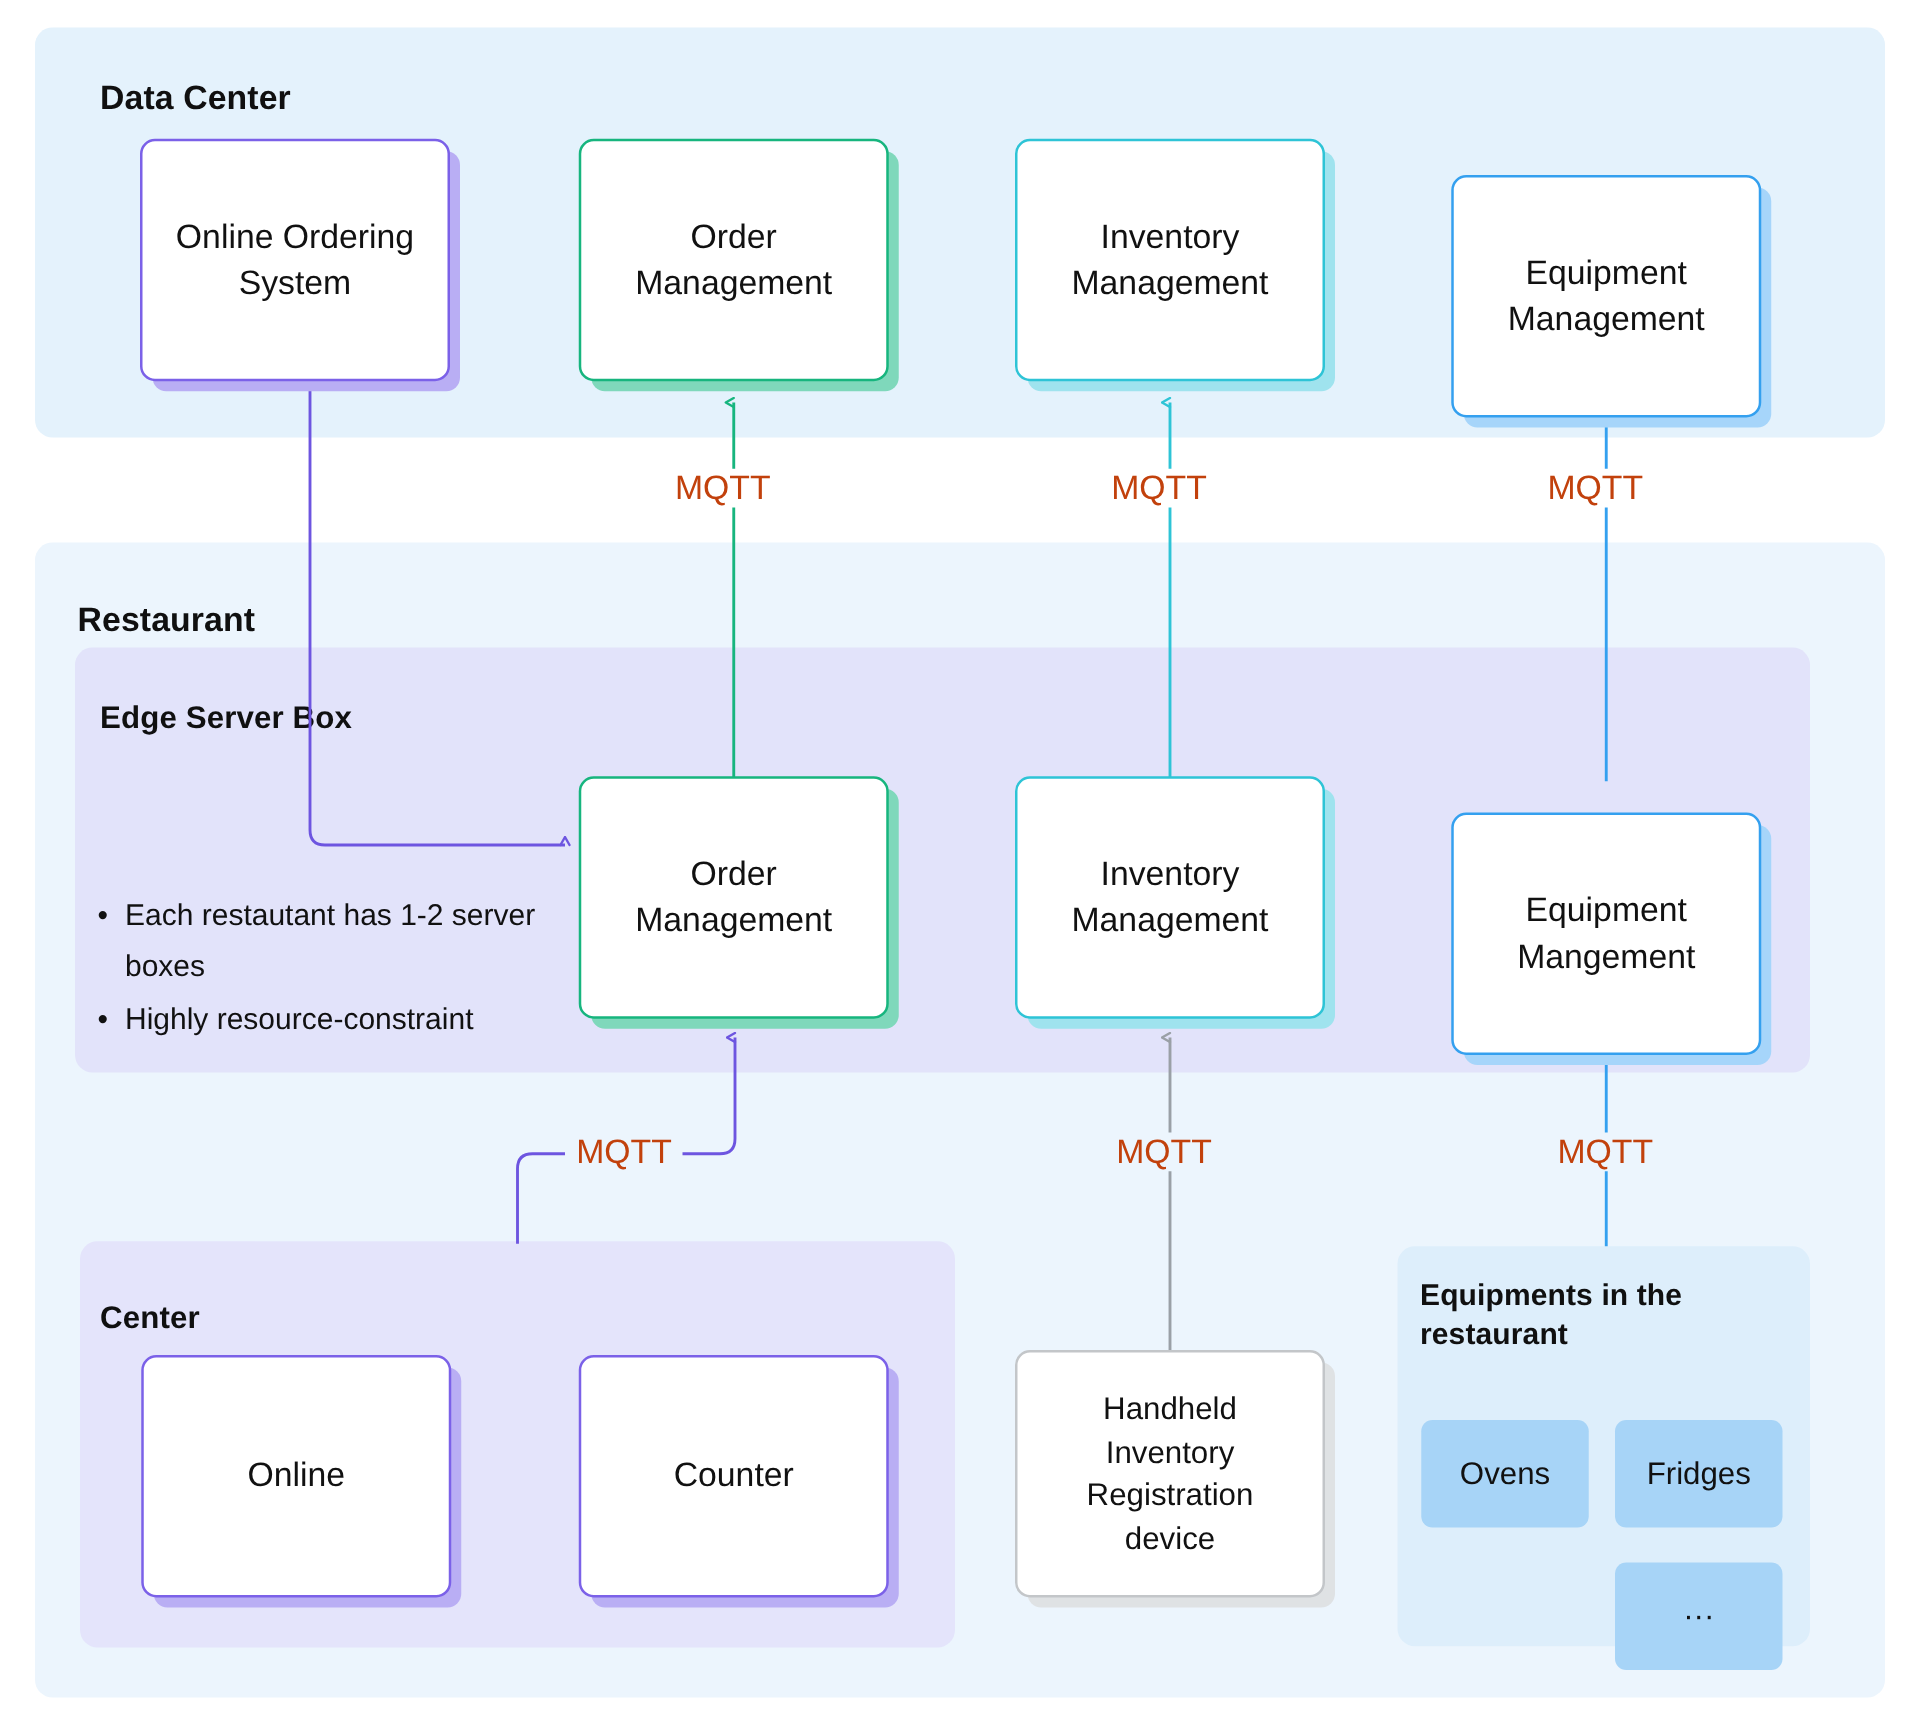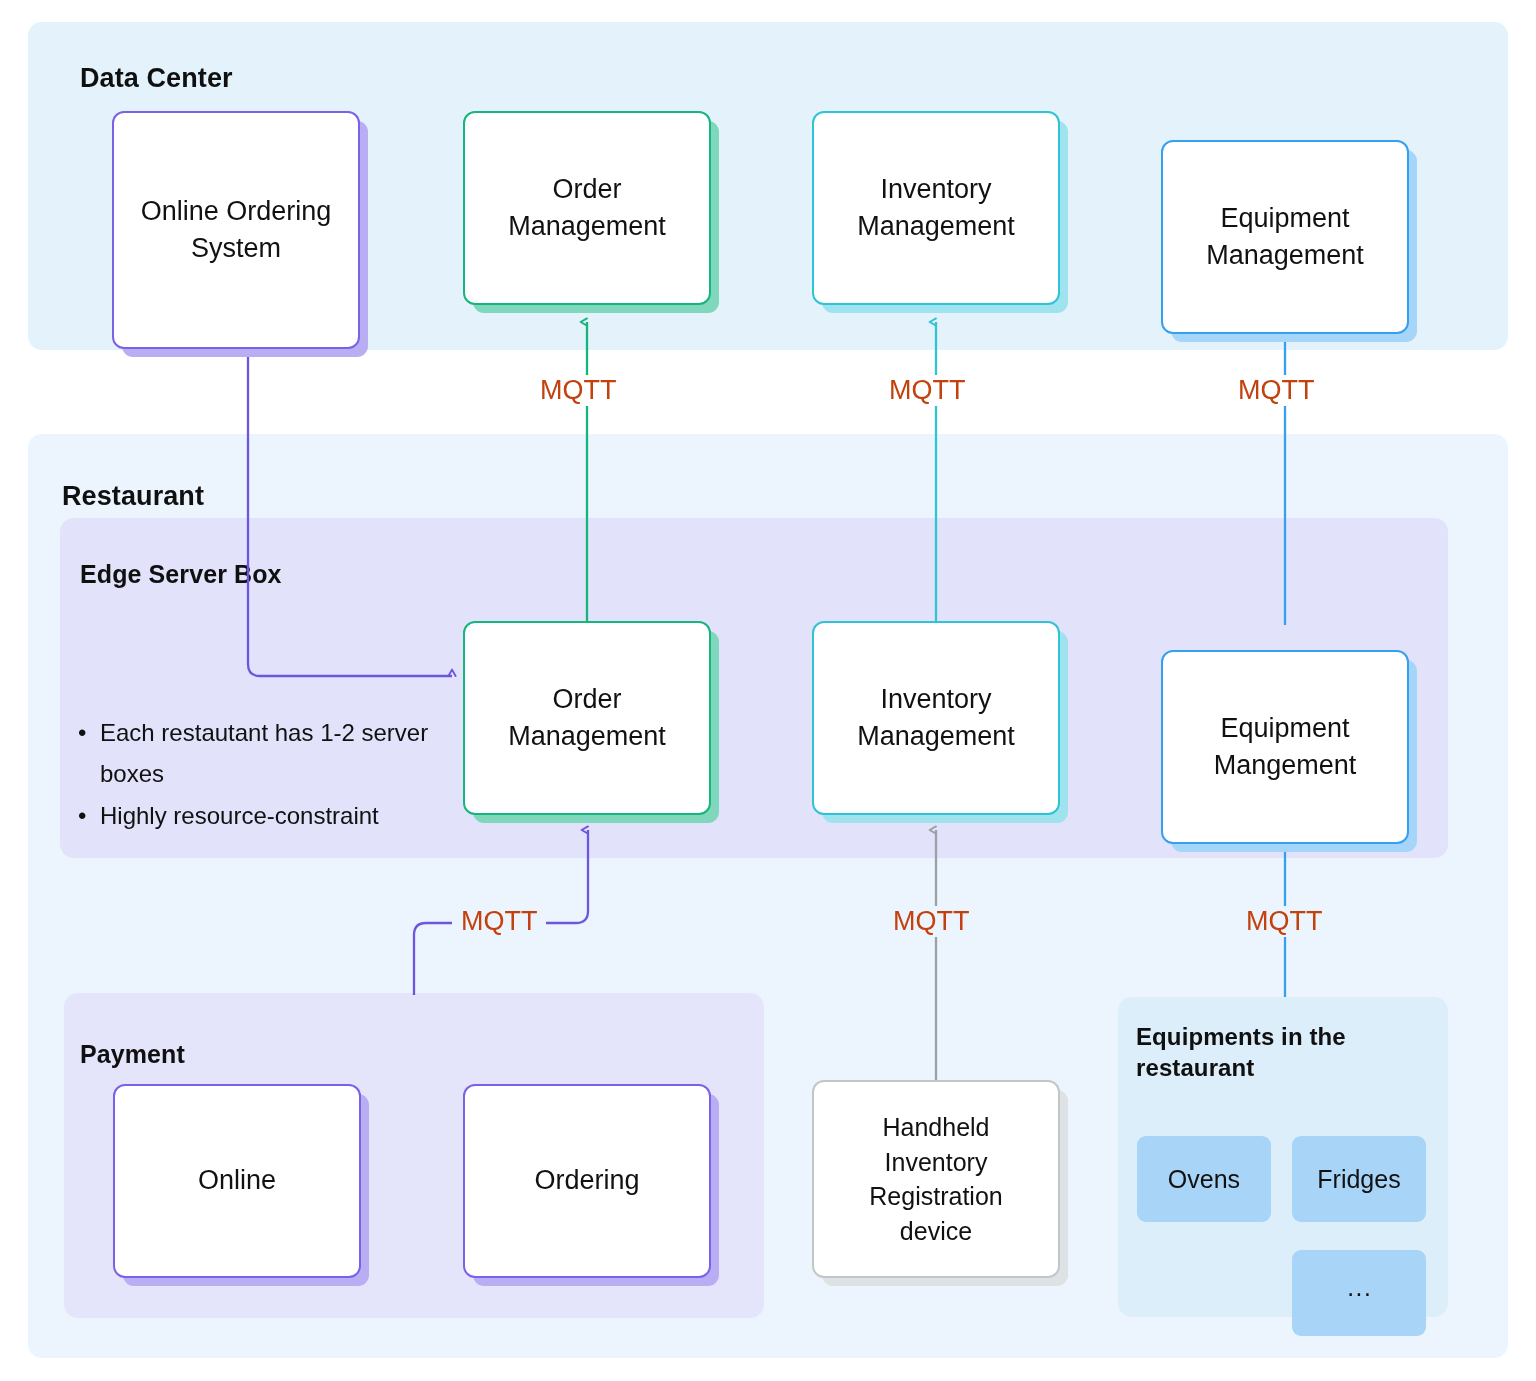--- a/index.html
+++ b/index.html
@@ -169,25 +169,25 @@
     </g>
 
     <g>
       <path d="M1285,997 L1285,830" fill="none" stroke="#34a0ef" stroke-width="2.3" marker-end="url(#ah-blue)"></path>
     </g>
   </svg>
 
   <div class="region-title" id="title-datacenter">Data Center</div>
   <div class="region-title" id="title-restaurant">Restaurant</div>
   <div class="region-title" id="title-edge">Edge Server Box</div>
-  <div class="region-title" id="title-counter">Payment</div>
+  <div class="region-title" id="title-counter">Center</div>
   <div class="region-title" id="title-equipments">Equipments in the
 restaurant</div>
 
-  <div class="node purple" style="left:112px; top:111px; width:248px; height:238px;">Online Ordering
+  <div class="node purple" style="left:112px; top:111px; width:248px; height:194px;">Online Ordering
 System</div>
   <div class="node green" style="left:463px; top:111px; width:248px; height:194px;">Order
 Management</div>
   <div class="node teal" style="left:812px; top:111px; width:248px; height:194px;">Inventory
 Management</div>
   <div class="node blue" style="left:1161px; top:111px; width:248px; height:194px;">Equipment
 Management</div>
 
   <div class="node green" style="left:463px; top:621px; width:248px; height:194px;">Order
 Management</div>
@@ -201,21 +201,21 @@
       <span class="dot">•</span>
       <span>Each restautant has 1-2 server boxes</span>
     </div>
     <div class="bl">
       <span class="dot">•</span>
       <span>Highly resource-constraint</span>
     </div>
   </div>
 
   <div class="node purple" style="left:113px; top:1084px; width:248px; height:194px;">Online</div>
-  <div class="node purple" style="left:463px; top:1084px; width:248px; height:194px;">Ordering</div>
+  <div class="node purple" style="left:463px; top:1084px; width:248px; height:194px;">Counter</div>
 
   <div class="node gray" style="left:812px; top:1080px; width:248px; height:198px; font-size:25px;">Handheld
 Inventory
 Registration
 device</div>
 
   <div class="chip" style="left:1137px; top:1089px; width:134px; height:86px;">Ovens</div>
   <div class="chip" style="left:1292px; top:1089px; width:134px; height:86px;">Fridges</div>
   <div class="chip" style="left:1292px; top:1203px; width:134px; height:86px;">···</div>
 

